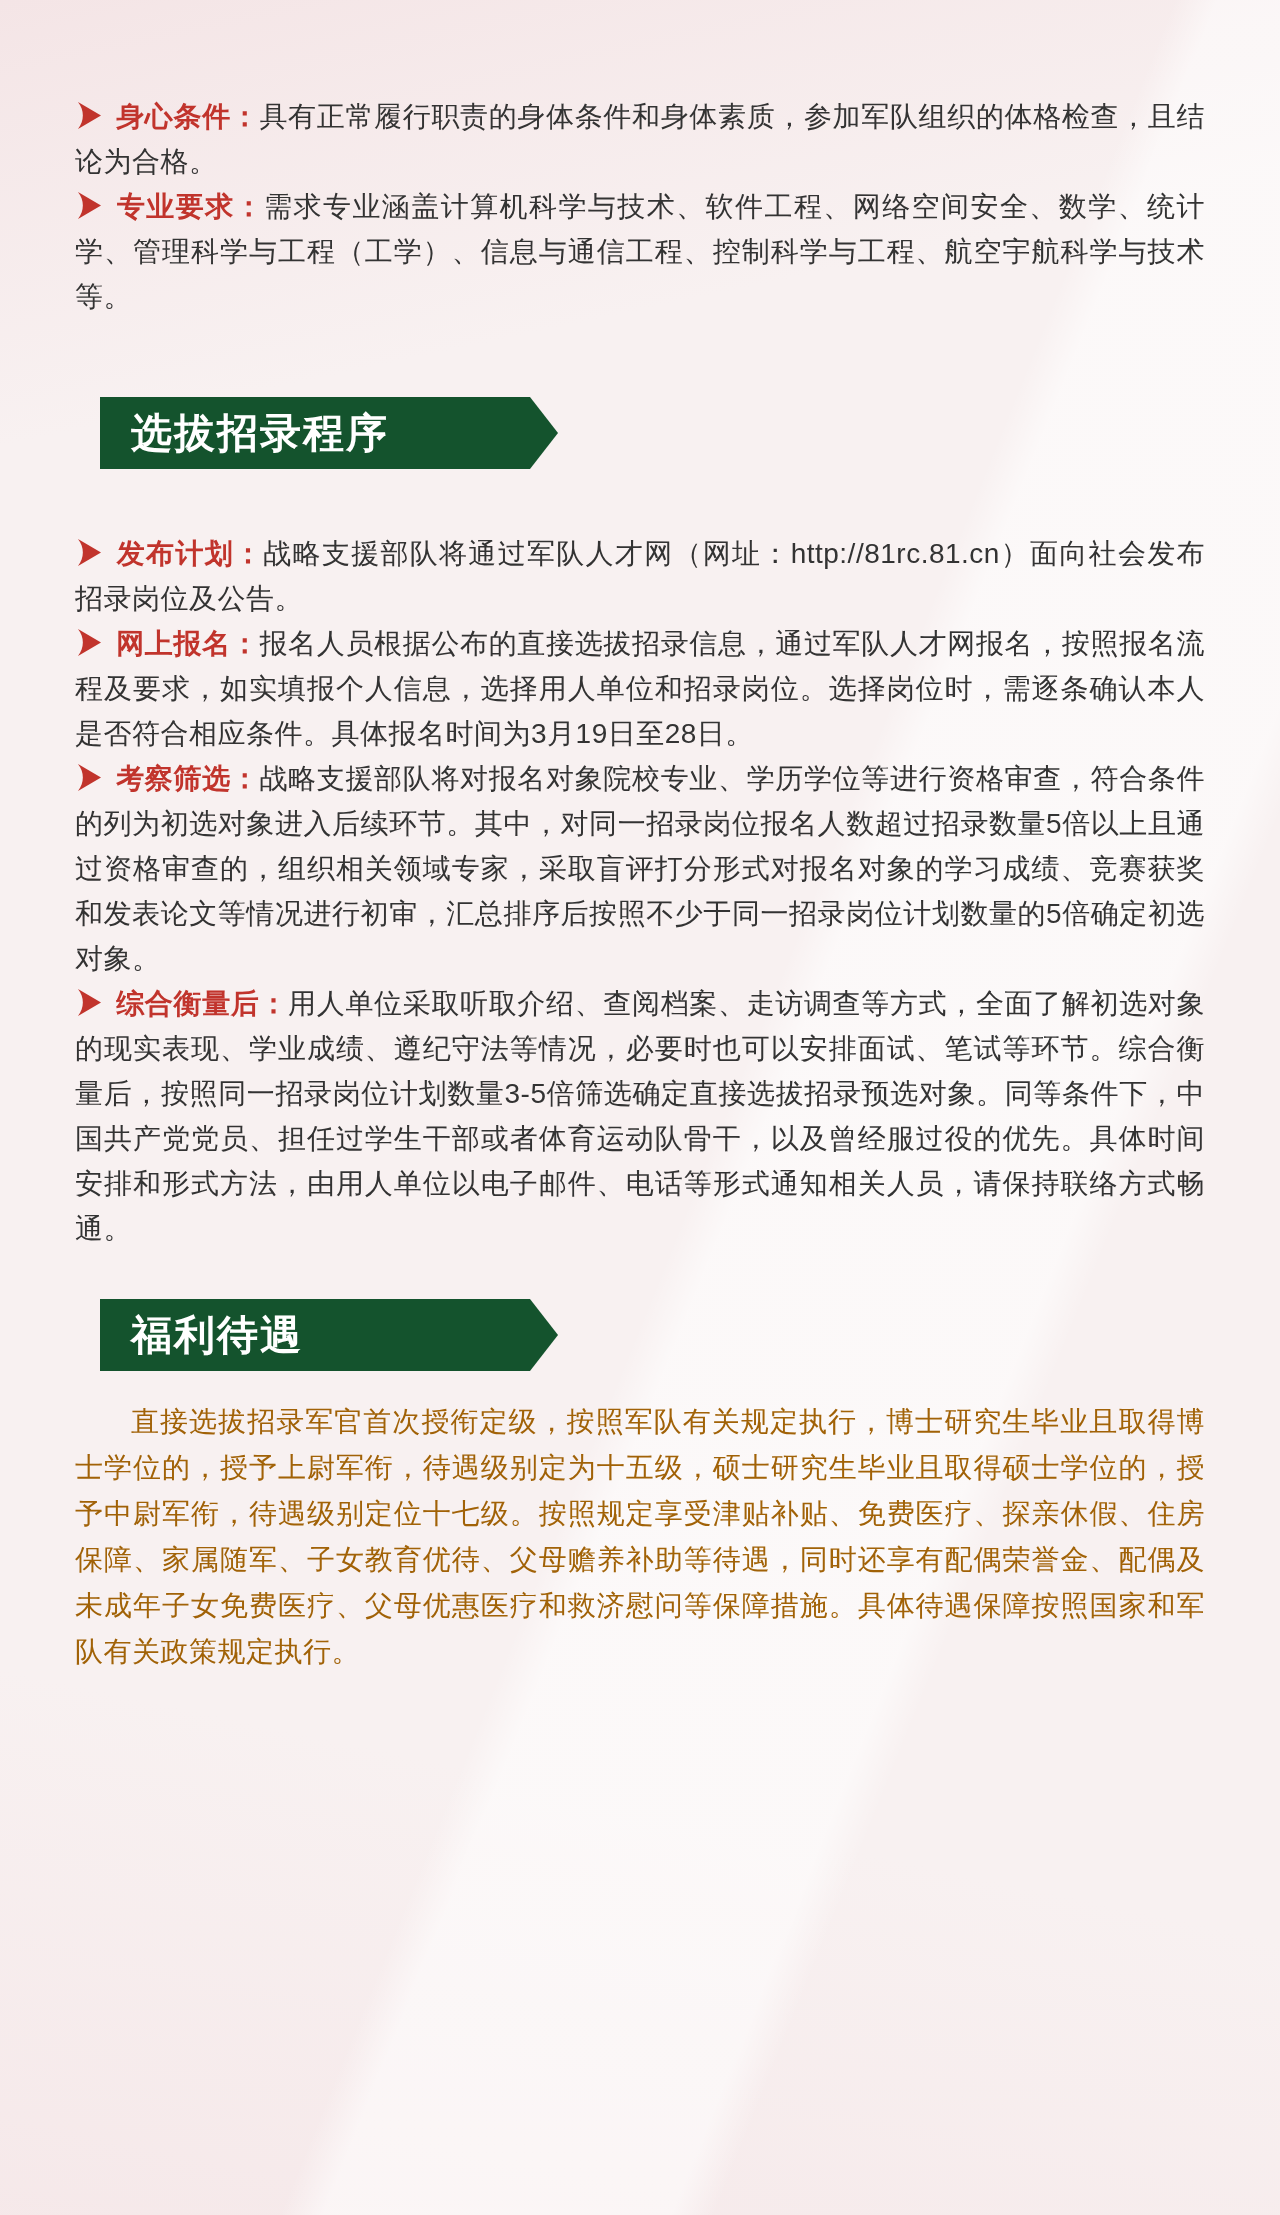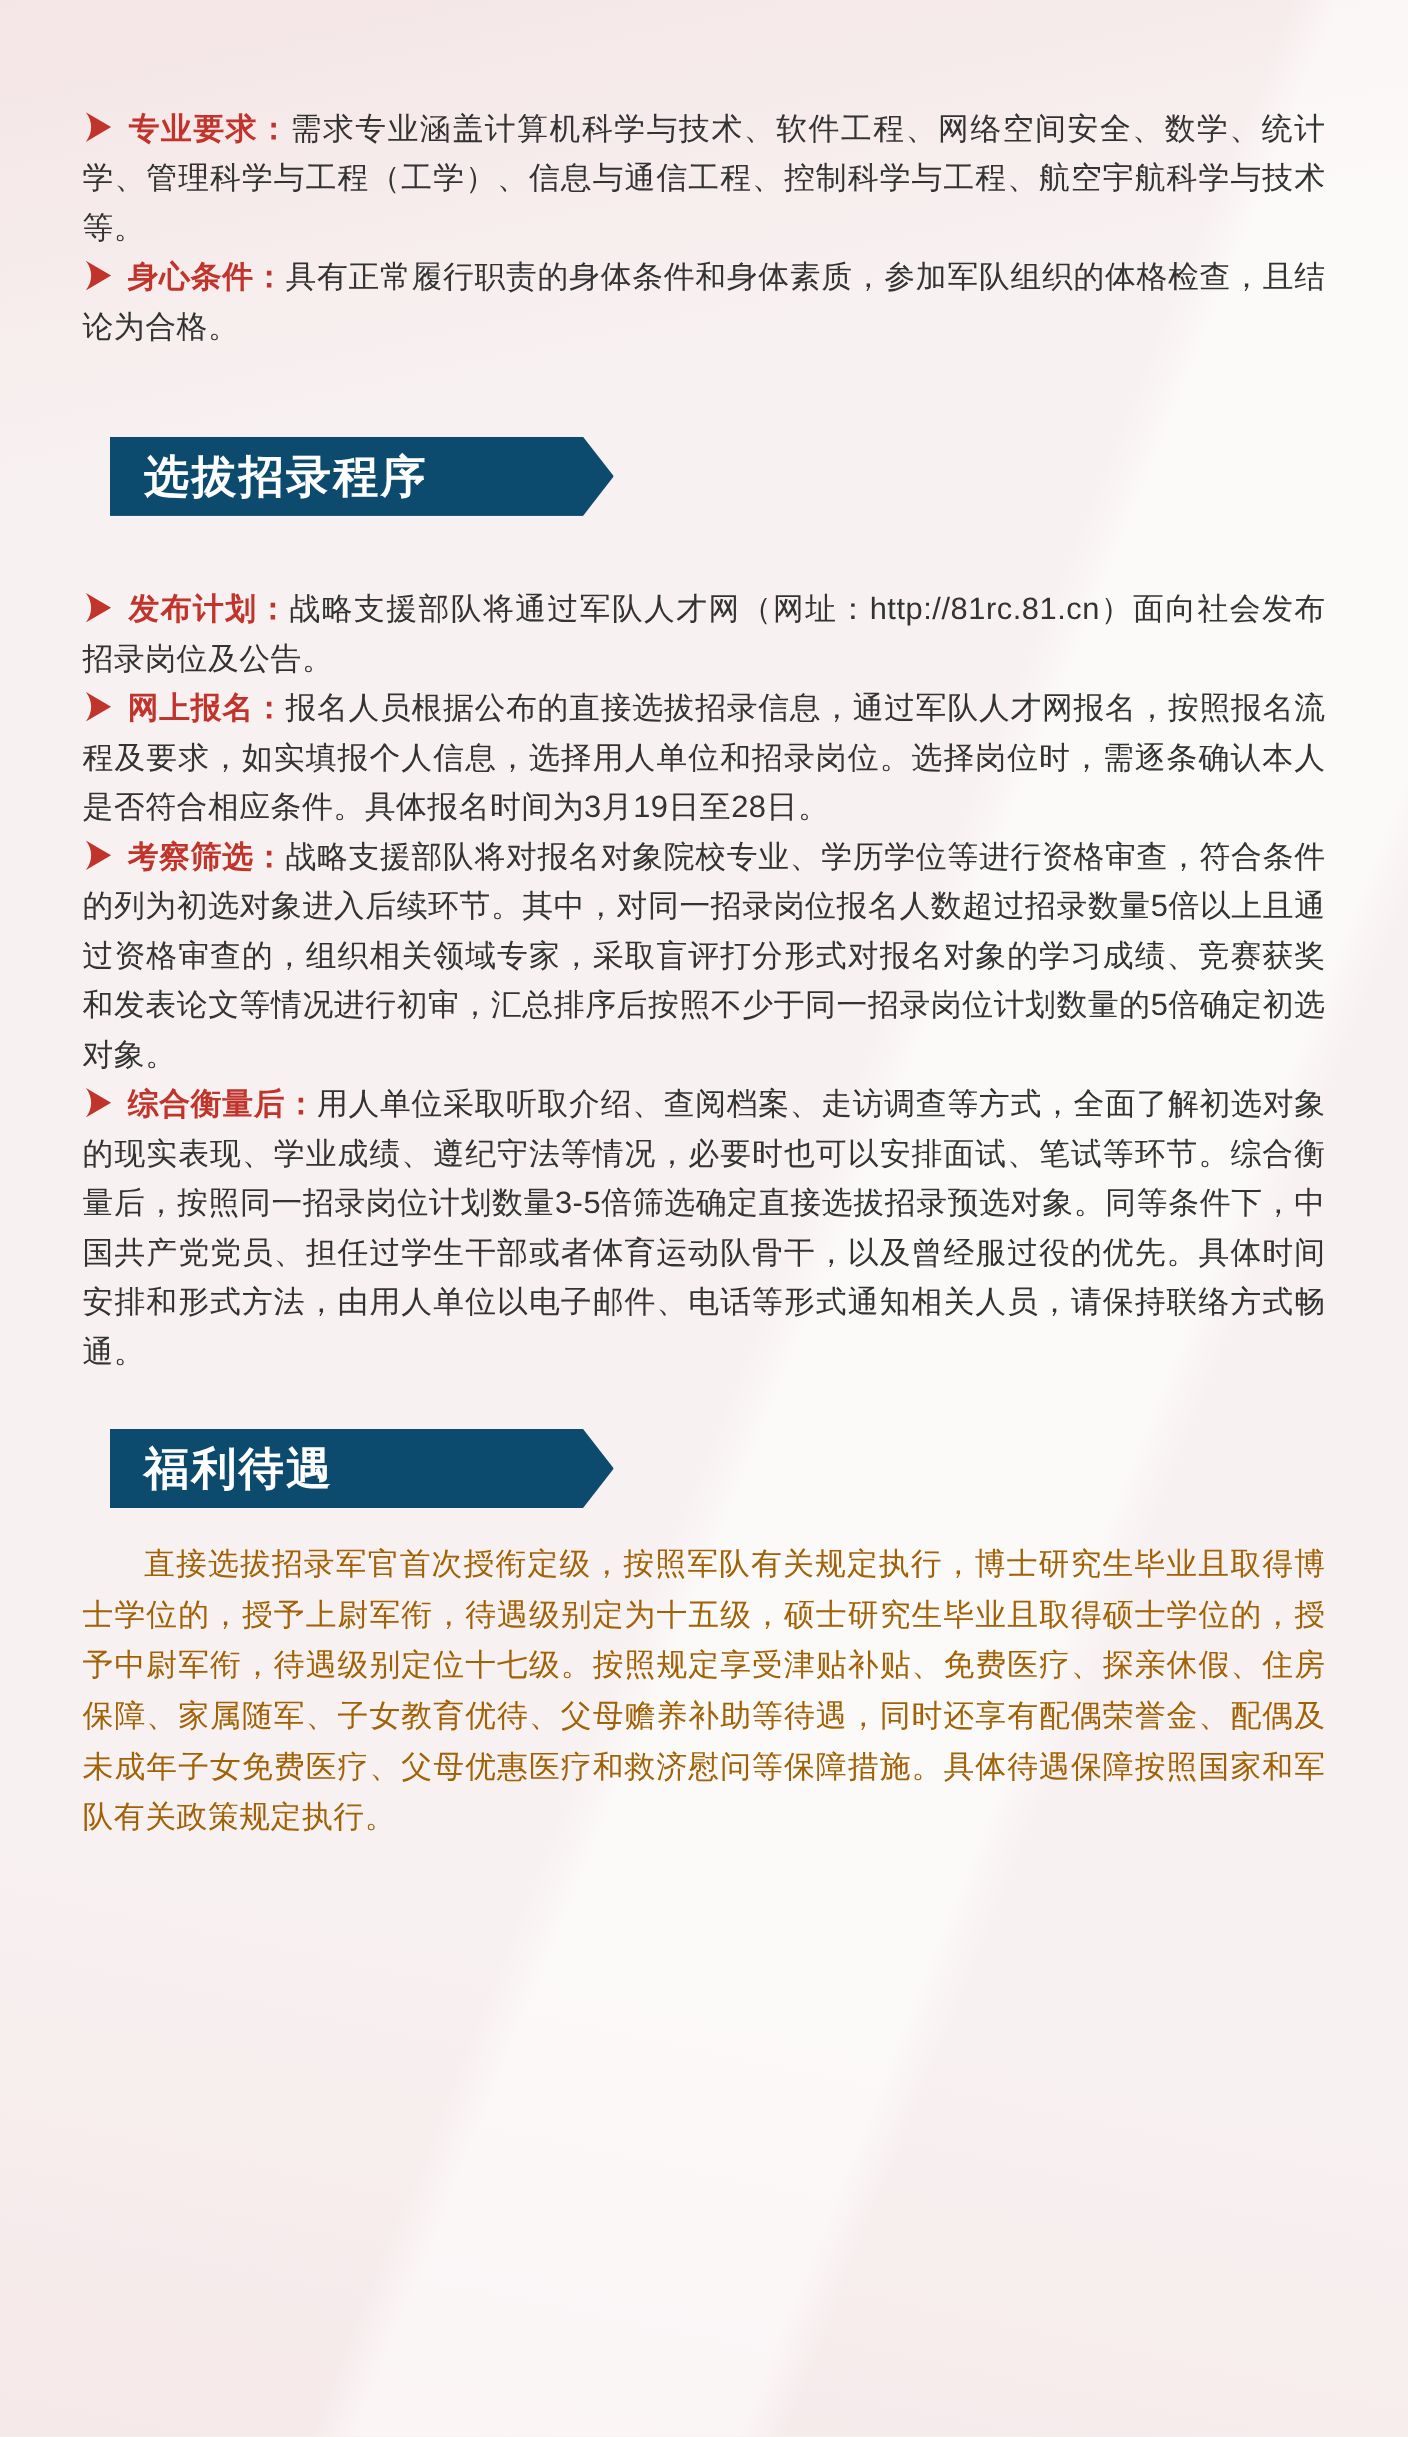--- a/index.html
+++ b/index.html
@@ -39,21 +39,21 @@
   }
   .bullet .label {
     color: #c1342c;
     font-weight: bold;
   }
   .banner {
     box-sizing: border-box;
     width: 458px;
     height: 72px;
     margin-left: 25px;
-    background: #0c4a6e;
+    background: #14532d;
     clip-path: polygon(0 0, 430px 0, 458px 50%, 430px 100%, 0 100%);
     color: #ffffff;
     font-size: 41px;
     font-weight: bold;
     line-height: 72px;
     padding-left: 31px;
     letter-spacing: 2px;
   }
   .banner-procedure { margin-top: 78px; margin-bottom: 62px; }
   .banner-welfare   { margin-top: 48px; margin-bottom: 28px; }
@@ -69,27 +69,27 @@
   }
 </style>
 </head>
 <body>
 
 <div class="page">
 
   <div class="bullet">
     <span class="arrow"><svg width="24" height="27" viewBox="0 0 24 27">
           <path d="M1 0 L24 13.5 L1 27 C7.5 18.5 7.5 8.5 1 0 Z" fill="#c1342c"></path>
-        </svg></span><span class="label">专业要求：</span><span class="body-text">需求专业涵盖计算机科学与技术、软件工程、网络空间安全、数学、统计学、管理科学与工程（工学）、信息与通信工程、控制科学与工程、航空宇航科学与技术等。</span>
+        </svg></span><span class="label">身心条件：</span><span class="body-text">具有正常履行职责的身体条件和身体素质，参加军队组织的体格检查，且结论为合格。</span>
   </div>
 
   <div class="bullet">
     <span class="arrow"><svg width="24" height="27" viewBox="0 0 24 27">
           <path d="M1 0 L24 13.5 L1 27 C7.5 18.5 7.5 8.5 1 0 Z" fill="#c1342c"></path>
-        </svg></span><span class="label">身心条件：</span><span class="body-text">具有正常履行职责的身体条件和身体素质，参加军队组织的体格检查，且结论为合格。</span>
+        </svg></span><span class="label">专业要求：</span><span class="body-text">需求专业涵盖计算机科学与技术、软件工程、网络空间安全、数学、统计学、管理科学与工程（工学）、信息与通信工程、控制科学与工程、航空宇航科学与技术等。</span>
   </div>
 
   <div class="banner banner-procedure">
     <span class="banner-text">选拔招录程序</span>
   </div>
 
   <div class="bullet">
     <span class="arrow"><svg width="24" height="27" viewBox="0 0 24 27">
           <path d="M1 0 L24 13.5 L1 27 C7.5 18.5 7.5 8.5 1 0 Z" fill="#c1342c"></path>
         </svg></span><span class="label">发布计划：</span><span class="body-text">战略支援部队将通过军队人才网（网址：http://81rc.81.cn）面向社会发布招录岗位及公告。</span>

